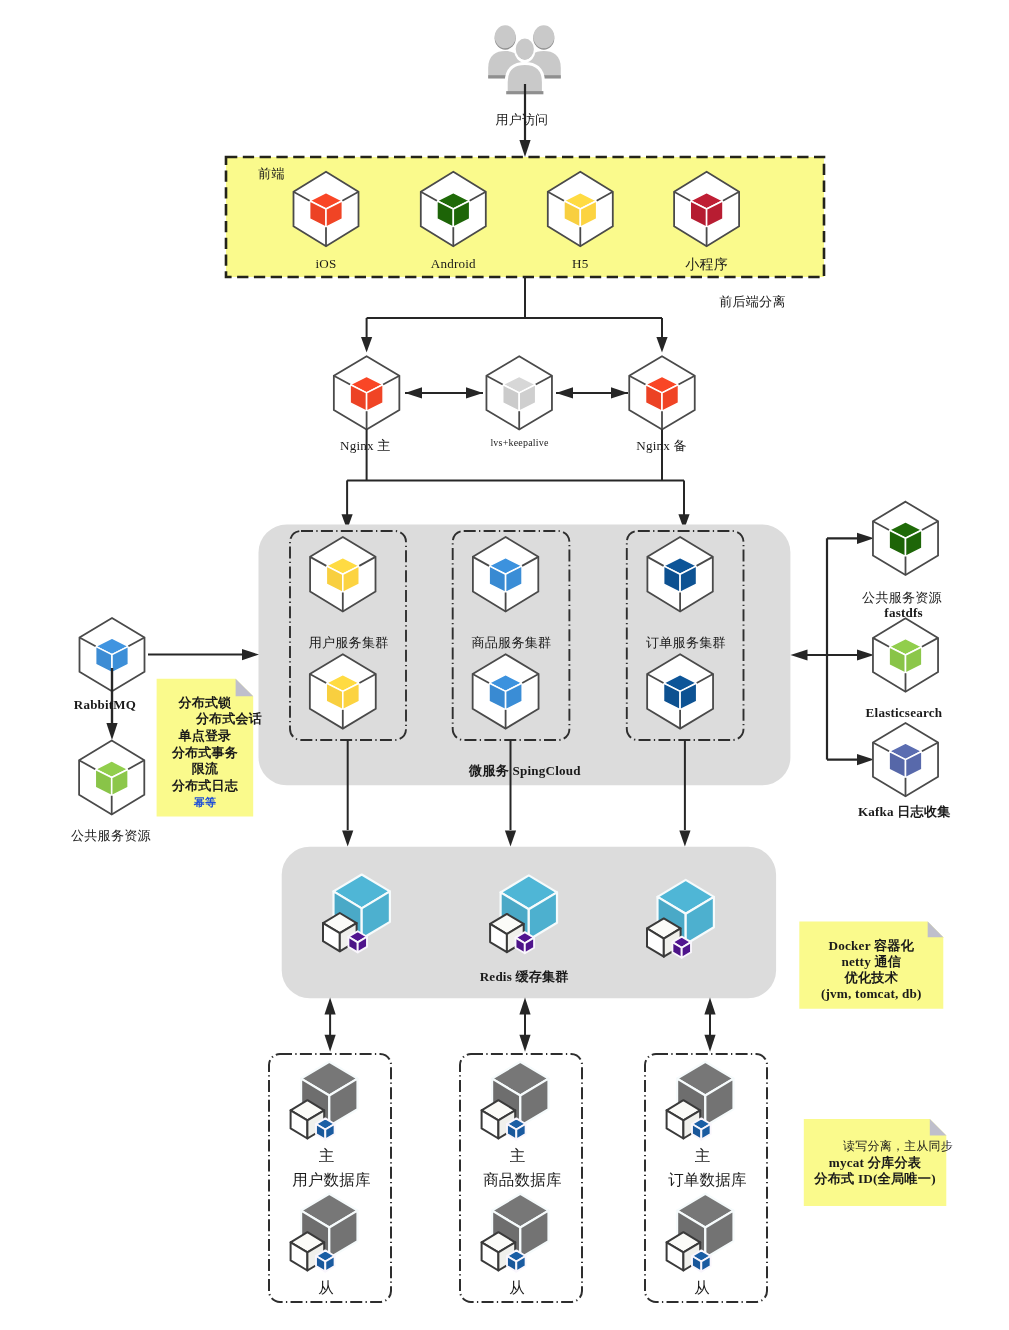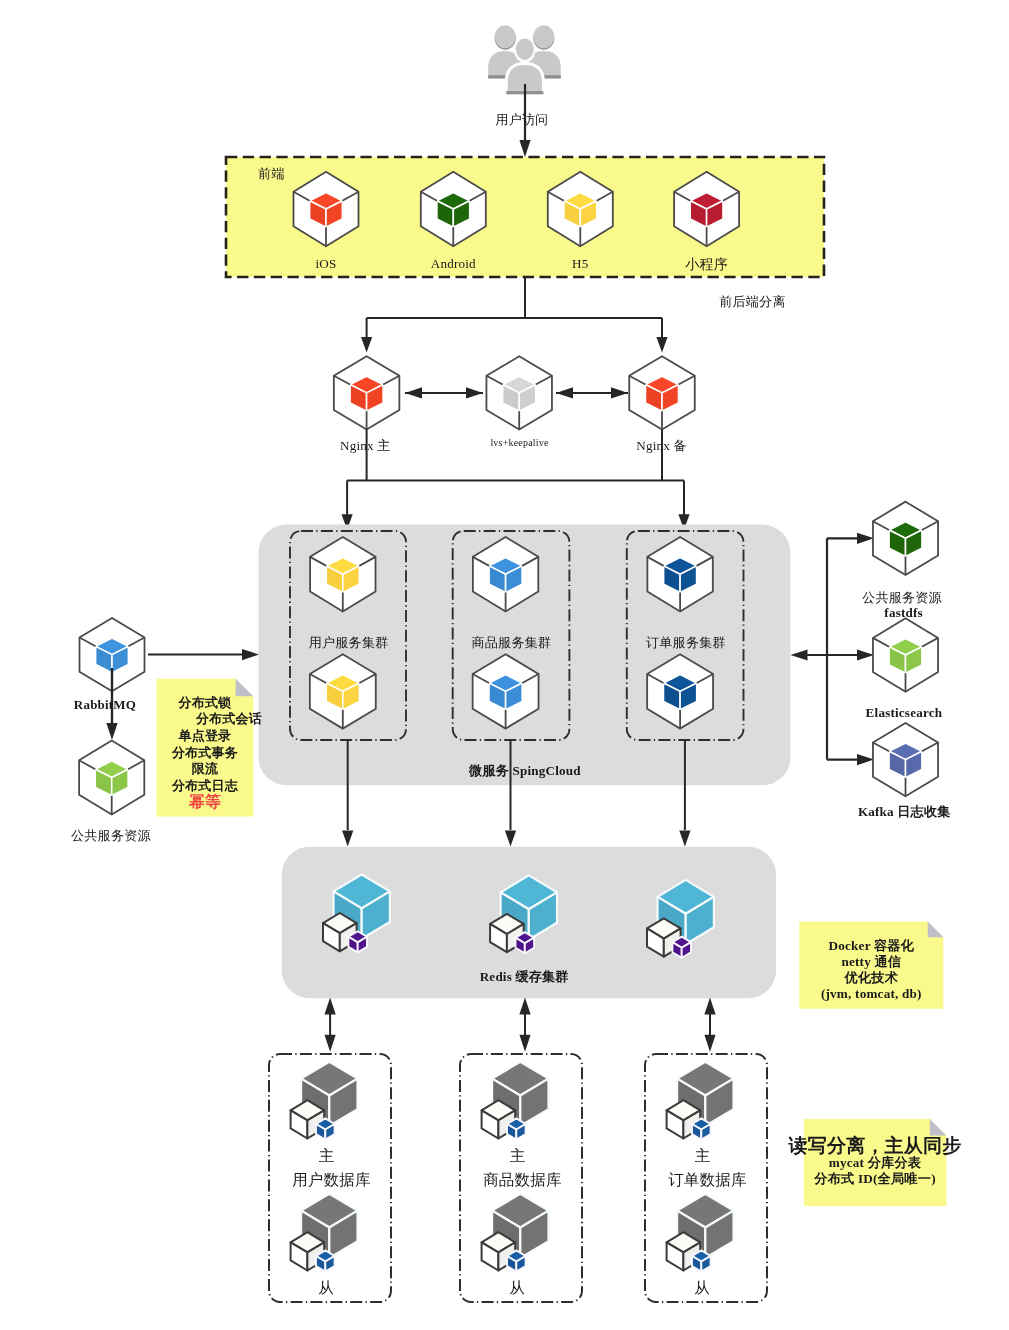--- a/index.html
+++ b/index.html
@@ -376,35 +376,35 @@
 <div class="lbl" style="left:511.4px;top:634.0px;font-size:13.1px;color:#1a1a1a;transform:translateX(-50%);text-align:right;">商品服务集群</div>
 <div class="lbl" style="left:685.9px;top:634.0px;font-size:13.1px;color:#1a1a1a;transform:translateX(-50%);">订单服务集群</div>
 <div class="lbl" style="left:105.0px;top:697.0px;font-size:13.0px;color:#1a1a1a;font-weight:bold;transform:translateX(-50%);">RabbitMQ</div>
 <div class="lbl" style="left:110.9px;top:827.3px;font-size:13.1px;color:#1a1a1a;transform:translateX(-50%);">公共服务资源</div>
 <div class="lbl" style="left:204.9px;top:694.7px;font-size:13.0px;color:#1a1a1a;font-weight:bold;line-height:16.6px;transform:translateX(-50%);">分布式锁</div>
 <div class="lbl" style="left:204.9px;top:711.3px;font-size:13.0px;color:#1a1a1a;font-weight:bold;line-height:16.6px;transform:translateX(-50%);margin-left:24px;">分布式会话</div>
 <div class="lbl" style="left:204.9px;top:727.9px;font-size:13.0px;color:#1a1a1a;font-weight:bold;line-height:16.6px;transform:translateX(-50%);">单点登录</div>
 <div class="lbl" style="left:204.9px;top:744.5px;font-size:13.0px;color:#1a1a1a;font-weight:bold;line-height:16.6px;transform:translateX(-50%);">分布式事务</div>
 <div class="lbl" style="left:204.9px;top:761.1px;font-size:13.0px;color:#1a1a1a;font-weight:bold;line-height:16.6px;transform:translateX(-50%);">限流</div>
 <div class="lbl" style="left:204.9px;top:777.7px;font-size:13.0px;color:#1a1a1a;font-weight:bold;line-height:16.6px;transform:translateX(-50%);">分布式日志</div>
-<div class="lbl" style="left:204.9px;top:794.3px;font-size:16px;color:#ef4444;font-weight:bold;line-height:16.6px;transform:translateX(-50%);">幂等</div>
+<div class="lbl" style="left:204.9px;top:794.3px;font-size:11px;color:#1d4ed8;font-weight:bold;line-height:16.6px;transform:translateX(-50%);">幂等</div>
 <div class="lbl" style="left:902.0px;top:589.0px;font-size:13.1px;color:#1a1a1a;transform:translateX(-50%);">公共服务资源</div>
 <div class="lbl" style="left:903.6px;top:604.6px;font-size:13.1px;color:#1a1a1a;font-weight:bold;transform:translateX(-50%);">fastdfs</div>
 <div class="lbl" style="left:903.9px;top:704.8px;font-size:13.1px;color:#1a1a1a;font-weight:bold;transform:translateX(-50%);">Elasticsearch</div>
 <div class="lbl" style="left:904.2px;top:802.9px;font-size:13.1px;color:#1a1a1a;font-weight:bold;transform:translateX(-50%);">Kafka 日志收集</div>
 <div class="lbl" style="left:524.2px;top:968.0px;font-size:13.1px;color:#1a1a1a;font-weight:bold;transform:translateX(-50%);">Redis 缓存集群</div>
 <div class="lbl" style="left:326.5px;top:1146.0px;font-size:15.5px;color:#1a1a1a;transform:translateX(-50%);">主</div>
 <div class="lbl" style="left:331.4px;top:1170.0px;font-size:15.5px;color:#1a1a1a;transform:translateX(-50%);">用户数据库</div>
 <div class="lbl" style="left:326.2px;top:1278.0px;font-size:15.5px;color:#1a1a1a;transform:translateX(-50%);">从</div>
 <div class="lbl" style="left:517.5px;top:1146.0px;font-size:15.5px;color:#1a1a1a;transform:translateX(-50%);">主</div>
 <div class="lbl" style="left:522.4px;top:1170.0px;font-size:15.5px;color:#1a1a1a;transform:translateX(-50%);">商品数据库</div>
 <div class="lbl" style="left:517.2px;top:1278.0px;font-size:15.5px;color:#1a1a1a;transform:translateX(-50%);">从</div>
 <div class="lbl" style="left:702.5px;top:1146.0px;font-size:15.5px;color:#1a1a1a;transform:translateX(-50%);">主</div>
 <div class="lbl" style="left:707.4px;top:1170.0px;font-size:15.5px;color:#1a1a1a;transform:translateX(-50%);">订单数据库</div>
 <div class="lbl" style="left:702.2px;top:1278.0px;font-size:15.5px;color:#1a1a1a;transform:translateX(-50%);">从</div>
 <div class="lbl" style="left:871.3px;top:937.6px;font-size:13.2px;color:#1a1a1a;font-weight:bold;line-height:16.0px;transform:translateX(-50%);">Docker 容器化</div>
 <div class="lbl" style="left:871.3px;top:953.6px;font-size:13.2px;color:#1a1a1a;font-weight:bold;line-height:16.0px;transform:translateX(-50%);">netty 通信</div>
 <div class="lbl" style="left:871.3px;top:969.6px;font-size:13.2px;color:#1a1a1a;font-weight:bold;line-height:16.0px;transform:translateX(-50%);">优化技术</div>
 <div class="lbl" style="left:871.3px;top:985.6px;font-size:13.2px;color:#1a1a1a;font-weight:bold;line-height:16.0px;transform:translateX(-50%);">(jvm, tomcat, db)</div>
-<div class="lbl" style="left:875.0px;top:1138.0px;font-size:19px;color:#1a1a1a;font-weight:bold;line-height:16.5px;transform:translateX(-50%);">读写分离，主从同步</div>
+<div class="lbl" style="left:898px;top:1138.0px;font-size:12px;color:#1a1a1a;font-weight:normal;line-height:16.5px;transform:translateX(-50%);">读写分离，主从同步</div>
 <div class="lbl" style="left:875.0px;top:1154.5px;font-size:13.2px;color:#1a1a1a;font-weight:bold;line-height:16.5px;transform:translateX(-50%);">mycat 分库分表</div>
 <div class="lbl" style="left:875.0px;top:1171.0px;font-size:13.2px;color:#1a1a1a;font-weight:bold;line-height:16.5px;transform:translateX(-50%);text-align:right;">分布式 ID(全局唯一)</div>
 </div>
 
 </body></html>

